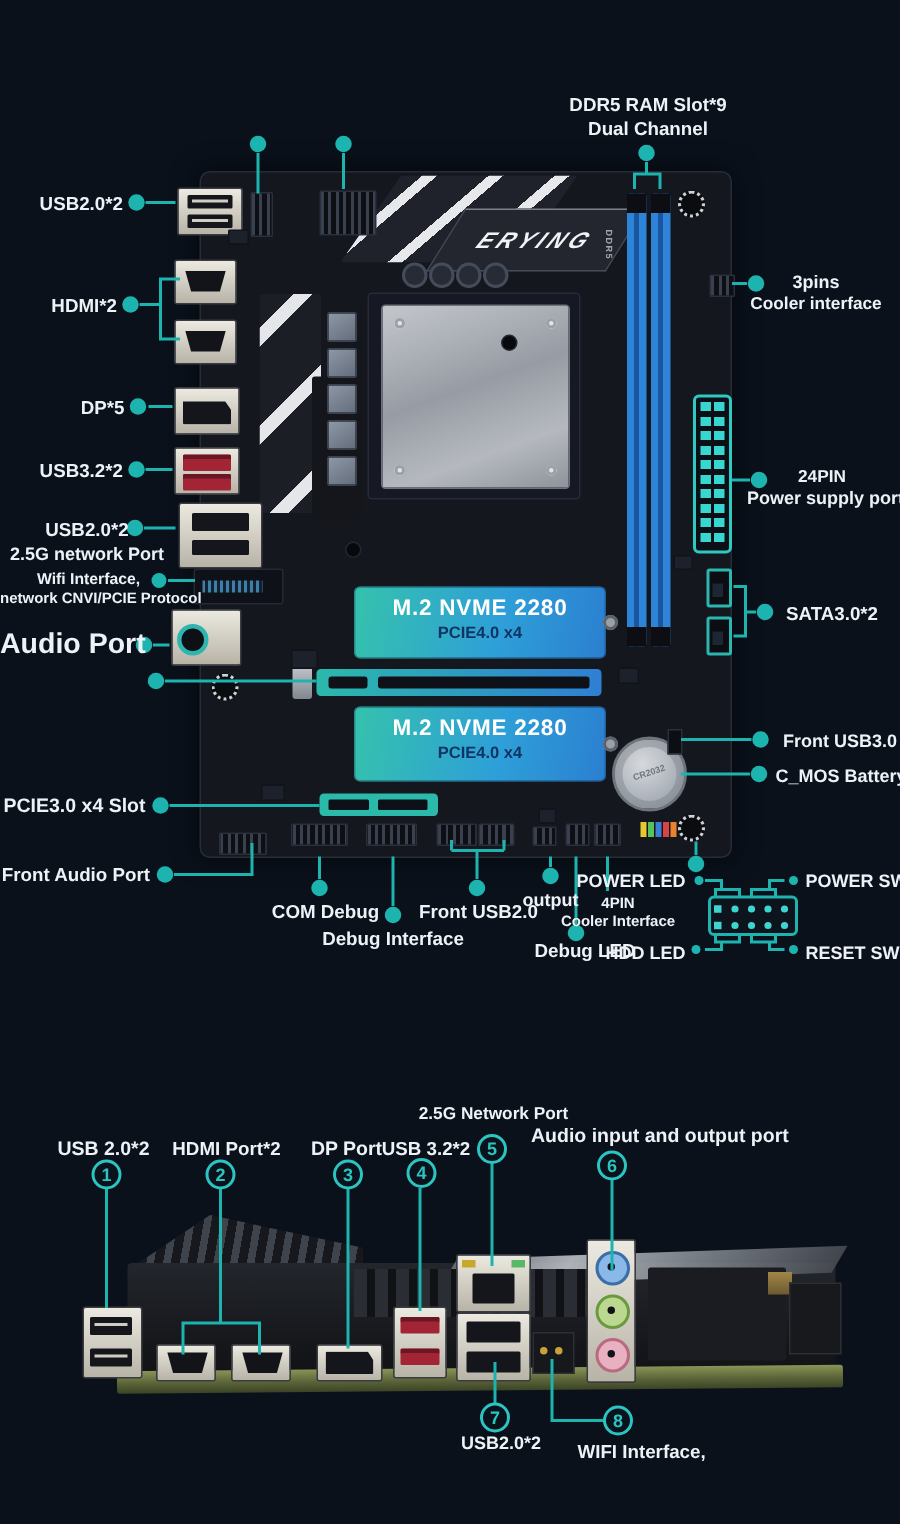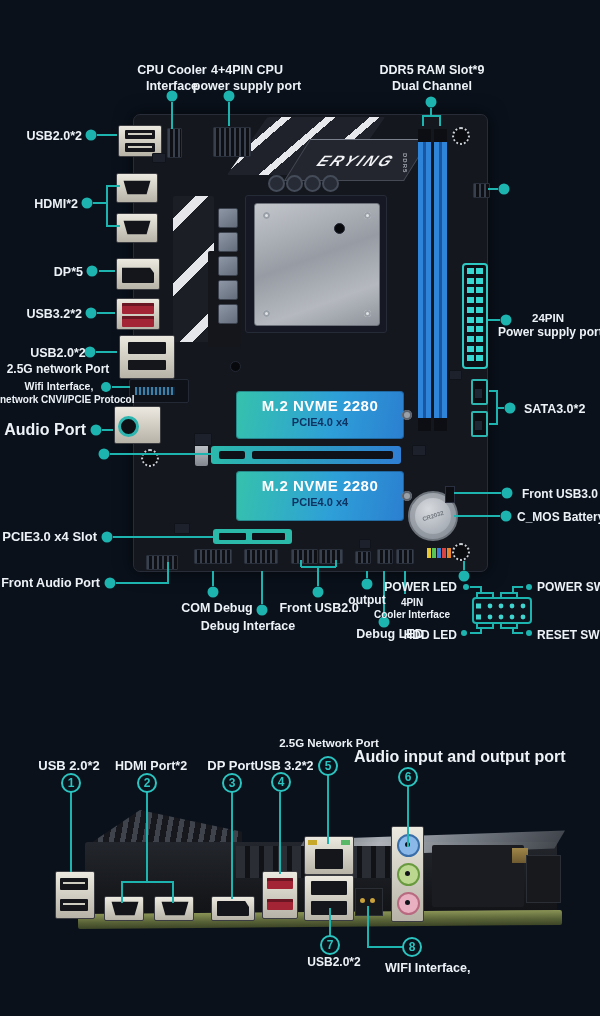--- a/index.html
+++ b/index.html
@@ -361,76 +361,72 @@
       <circle cx="367" cy="584" r="5.5"></circle>
         <circle cx="384" cy="622" r="5.5"></circle>
         <circle cx="464" cy="576" r="5.5"></circle>
       <circle cx="466" cy="587" r="3"></circle>
         <circle cx="529" cy="587" r="3"></circle>
       <circle cx="464" cy="633" r="3"></circle>
         <circle cx="529" cy="633" r="3"></circle>
     </g>
   </svg>
 
-  <div class="lbl tc z6" style="left:122px;top:62px;width:100px">
-    <div>CPU Cooler</div>
-      <div>Interface</div>
-  </div>
-  <div class="lbl tc z6" style="left:192px;top:62px;width:110px">
-    <div>4+4PIN CPU</div>
-      <div>power supply port</div>
-  </div>
   <div class="lbl tc z6" style="left:368px;top:62px;width:128px">
     <div>DDR5 RAM Slot*9</div>
       <div>Dual Channel</div>
   </div>
   <div class="lbl tr z6" style="left:0;top:128px;width:82px">USB2.0*2</div>
   <div class="lbl tr z6" style="left:0;top:196px;width:78px">HDMI*2</div>
   <div class="lbl tr z6" style="left:0;top:264px;width:83px">DP*5</div>
   <div class="lbl tr z6" style="left:0;top:306px;width:82px">USB3.2*2</div>
   <div class="lbl tc z6" style="left:0;top:345px;width:116px">
     <div>USB2.0*2</div>
     <div style="font-size:12px">2.5G network Port</div>
   </div>
   <div class="lbl tc sm z6" style="left:0;top:380px;width:118px">
     <div style="font-size:10.5px">Wifi Interface,</div>
     <div>network CNVI/PCIE Protocol</div>
   </div>
-  <div class="lbl tr z6" style="left:0;top:422px;width:86px;font-size:16px">Audio Port</div>
+  <div class="lbl tr z6" style="left:0;top:422px;width:86px;font-size:19px">Audio Port</div>
   <div class="lbl tr z6" style="left:0;top:529px;width:97px;font-size:13px">PCIE3.0 x4 Slot</div>
   <div class="lbl tr z6" style="left:0;top:575px;width:100px">Front Audio Port</div>
 
+  <div class="lbl tc z6" style="left:494px;top:181px;width:100px;font-size:12px;line-height:15px">
+    <div>3pins</div>
+    <div style="font-size:11.5px">Cooler interface</div>
+  </div>
   <div class="lbl tc z6" style="left:498px;top:311px;width:100px;font-size:11.5px;line-height:14px">
     <div>24PIN</div>
     <div style="font-size:12px">Power supply port</div>
   </div>
   <div class="lbl z6" style="left:524px;top:401px">SATA3.0*2</div>
   <div class="lbl z6" style="left:522px;top:486px;font-size:12px">Front USB3.0</div>
   <div class="lbl z6" style="left:517px;top:509px;font-size:12px">C_MOS Battery</div>
 
   <div class="lbl tc z6" style="left:177px;top:600px;width:80px">COM Debug</div>
-  <div class="lbl tc z6" style="left:188px;top:618px;width:120px">Debug Interface</div>
+  <div class="lbl tc z6" style="left:202px;top:618px;width:120px">Debug Interface</div>
   <div class="lbl tc z6" style="left:260px;top:600px;width:118px">Front USB2.0</div>
   <div class="lbl tc z6" style="left:345px;top:592px;width:44px;font-size:12px">output</div>
   <div class="lbl tc sm z6" style="left:372px;top:597px;width:80px;line-height:12px">
     <div>4PIN</div>
       <div>Cooler Interface</div>
   </div>
   <div class="lbl tc z6" style="left:350px;top:626px;width:80px">Debug LED</div>
   <div class="lbl tr z6" style="left:379px;top:579px;width:78px;font-size:12px">POWER LED</div>
   <div class="lbl z6" style="left:537px;top:579px;font-size:12px">POWER SW</div>
   <div class="lbl tr z6" style="left:379px;top:627px;width:78px;font-size:12px">HDD LED</div>
   <div class="lbl z6" style="left:537px;top:627px;font-size:12px">RESET SW</div>
 
   <div class="lbl tc z6" style="left:19px;top:758px;width:100px;font-size:13px">USB 2.0*2</div>
   <div class="lbl tc z6" style="left:101px;top:758px;width:100px;font-size:12.5px">HDMI Port*2</div>
   <div class="lbl tc z6" style="left:191px;top:758px;width:80px;font-size:13px">DP Port</div>
   <div class="lbl tc z6" style="left:244px;top:758px;width:80px;font-size:12.5px">USB 3.2*2</div>
   <div class="lbl tc z6" style="left:279px;top:735px;width:100px;font-size:11.5px">2.5G Network Port</div>
-  <div class="lbl tc z6" style="left:354px;top:749px;width:160px;font-size:16px">Audio input and output port</div>
+  <div class="lbl tc z6" style="left:354px;top:749px;width:160px;font-size:13px">Audio input and output port</div>
   <div class="lbl tc z6" style="left:284px;top:954px;width:100px;font-size:12px">USB2.0*2</div>
   <div class="lbl z6" style="left:385px;top:960px;font-size:12.5px;line-height:16px">
     <div>WIFI Interface,</div>
   </div>
 
   <div class="numc" style="left:61px;top:773px">1</div>
   <div class="numc" style="left:137px;top:773px">2</div>
   <div class="numc" style="left:222px;top:773px">3</div>
   <div class="numc" style="left:271px;top:772px">4</div>
   <div class="numc" style="left:318px;top:756px">5</div>

